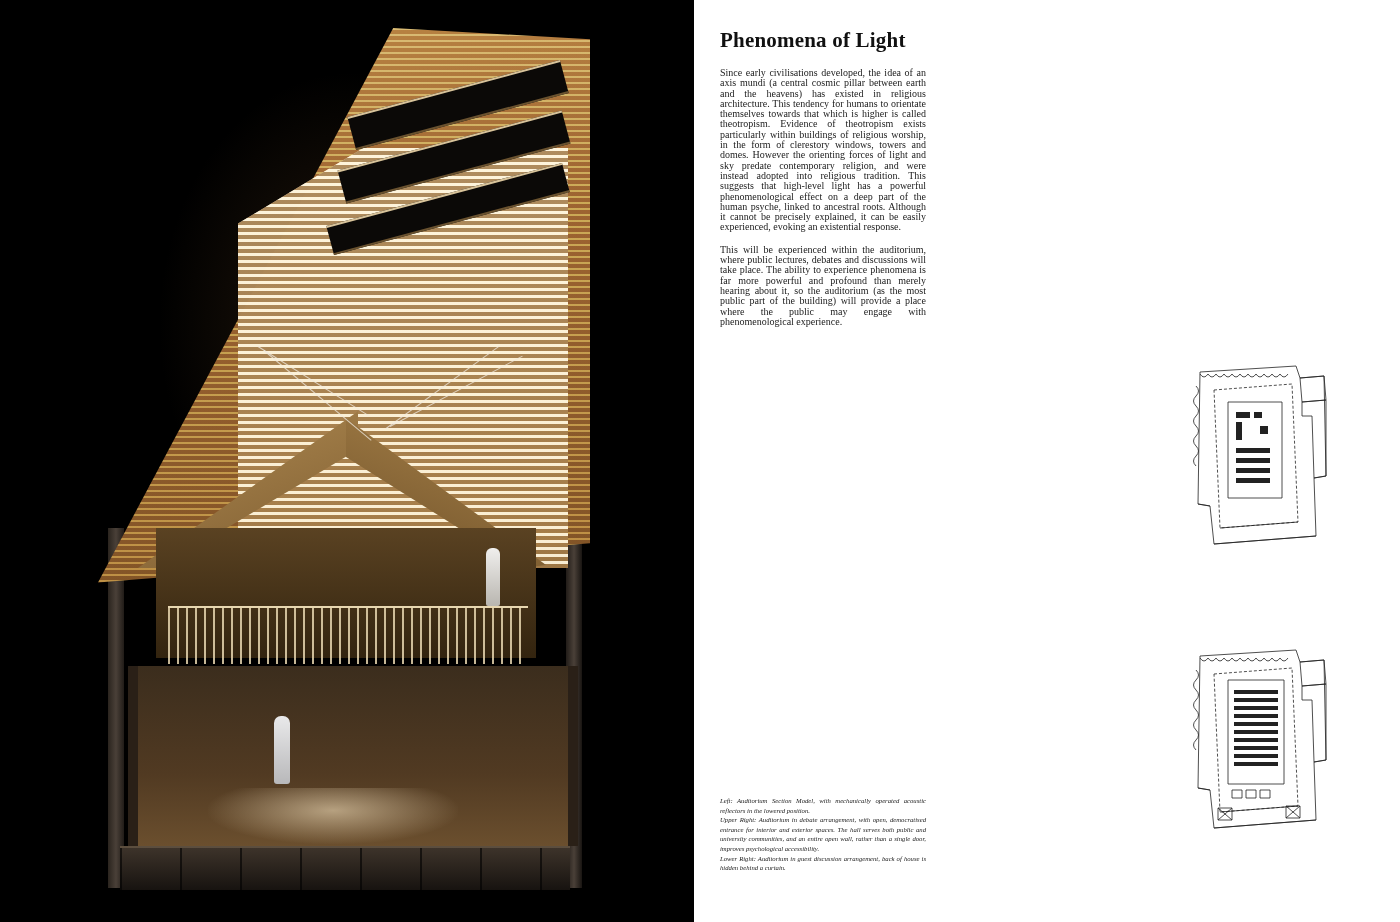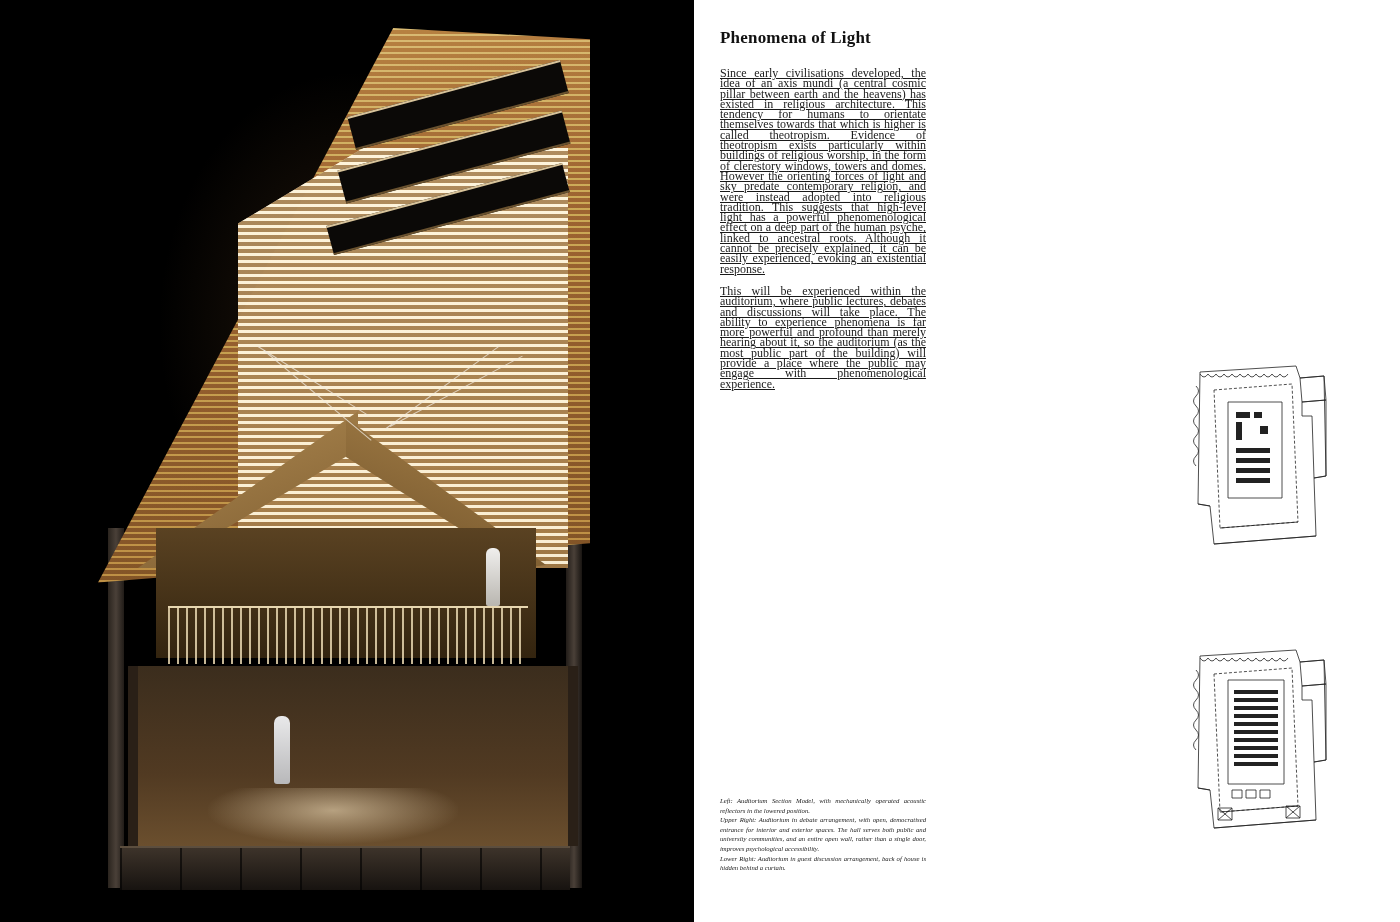--- a/index.html
+++ b/index.html
@@ -243,35 +243,34 @@
     left: 694px;
     top: 0;
     width: 706px;
     height: 922px;
     background: #ffffff;
   }
   .title {
     position: absolute;
     left: 26px;
     top: 28px;
-    font-size: 17px;
+    font-size: 21px;
     font-weight: 700;
     letter-spacing: 0.2px;
     color: #111;
   }
   .body-col {
     position: absolute;
     left: 26px;
     top: 68px;
     width: 206px;
-    font-size: 12px;
+    font-size: 10px;
     line-height: 10.3px;
     text-align: justify;
     color: #1a1a1a;
-    text-decoration: underline;
   }
   .body-col p { margin: 0 0 12px 0; }
 
   .caption {
     position: absolute;
     left: 26px;
     top: 796px;
     width: 206px;
     font-size: 6.7px;
     line-height: 9.6px;

